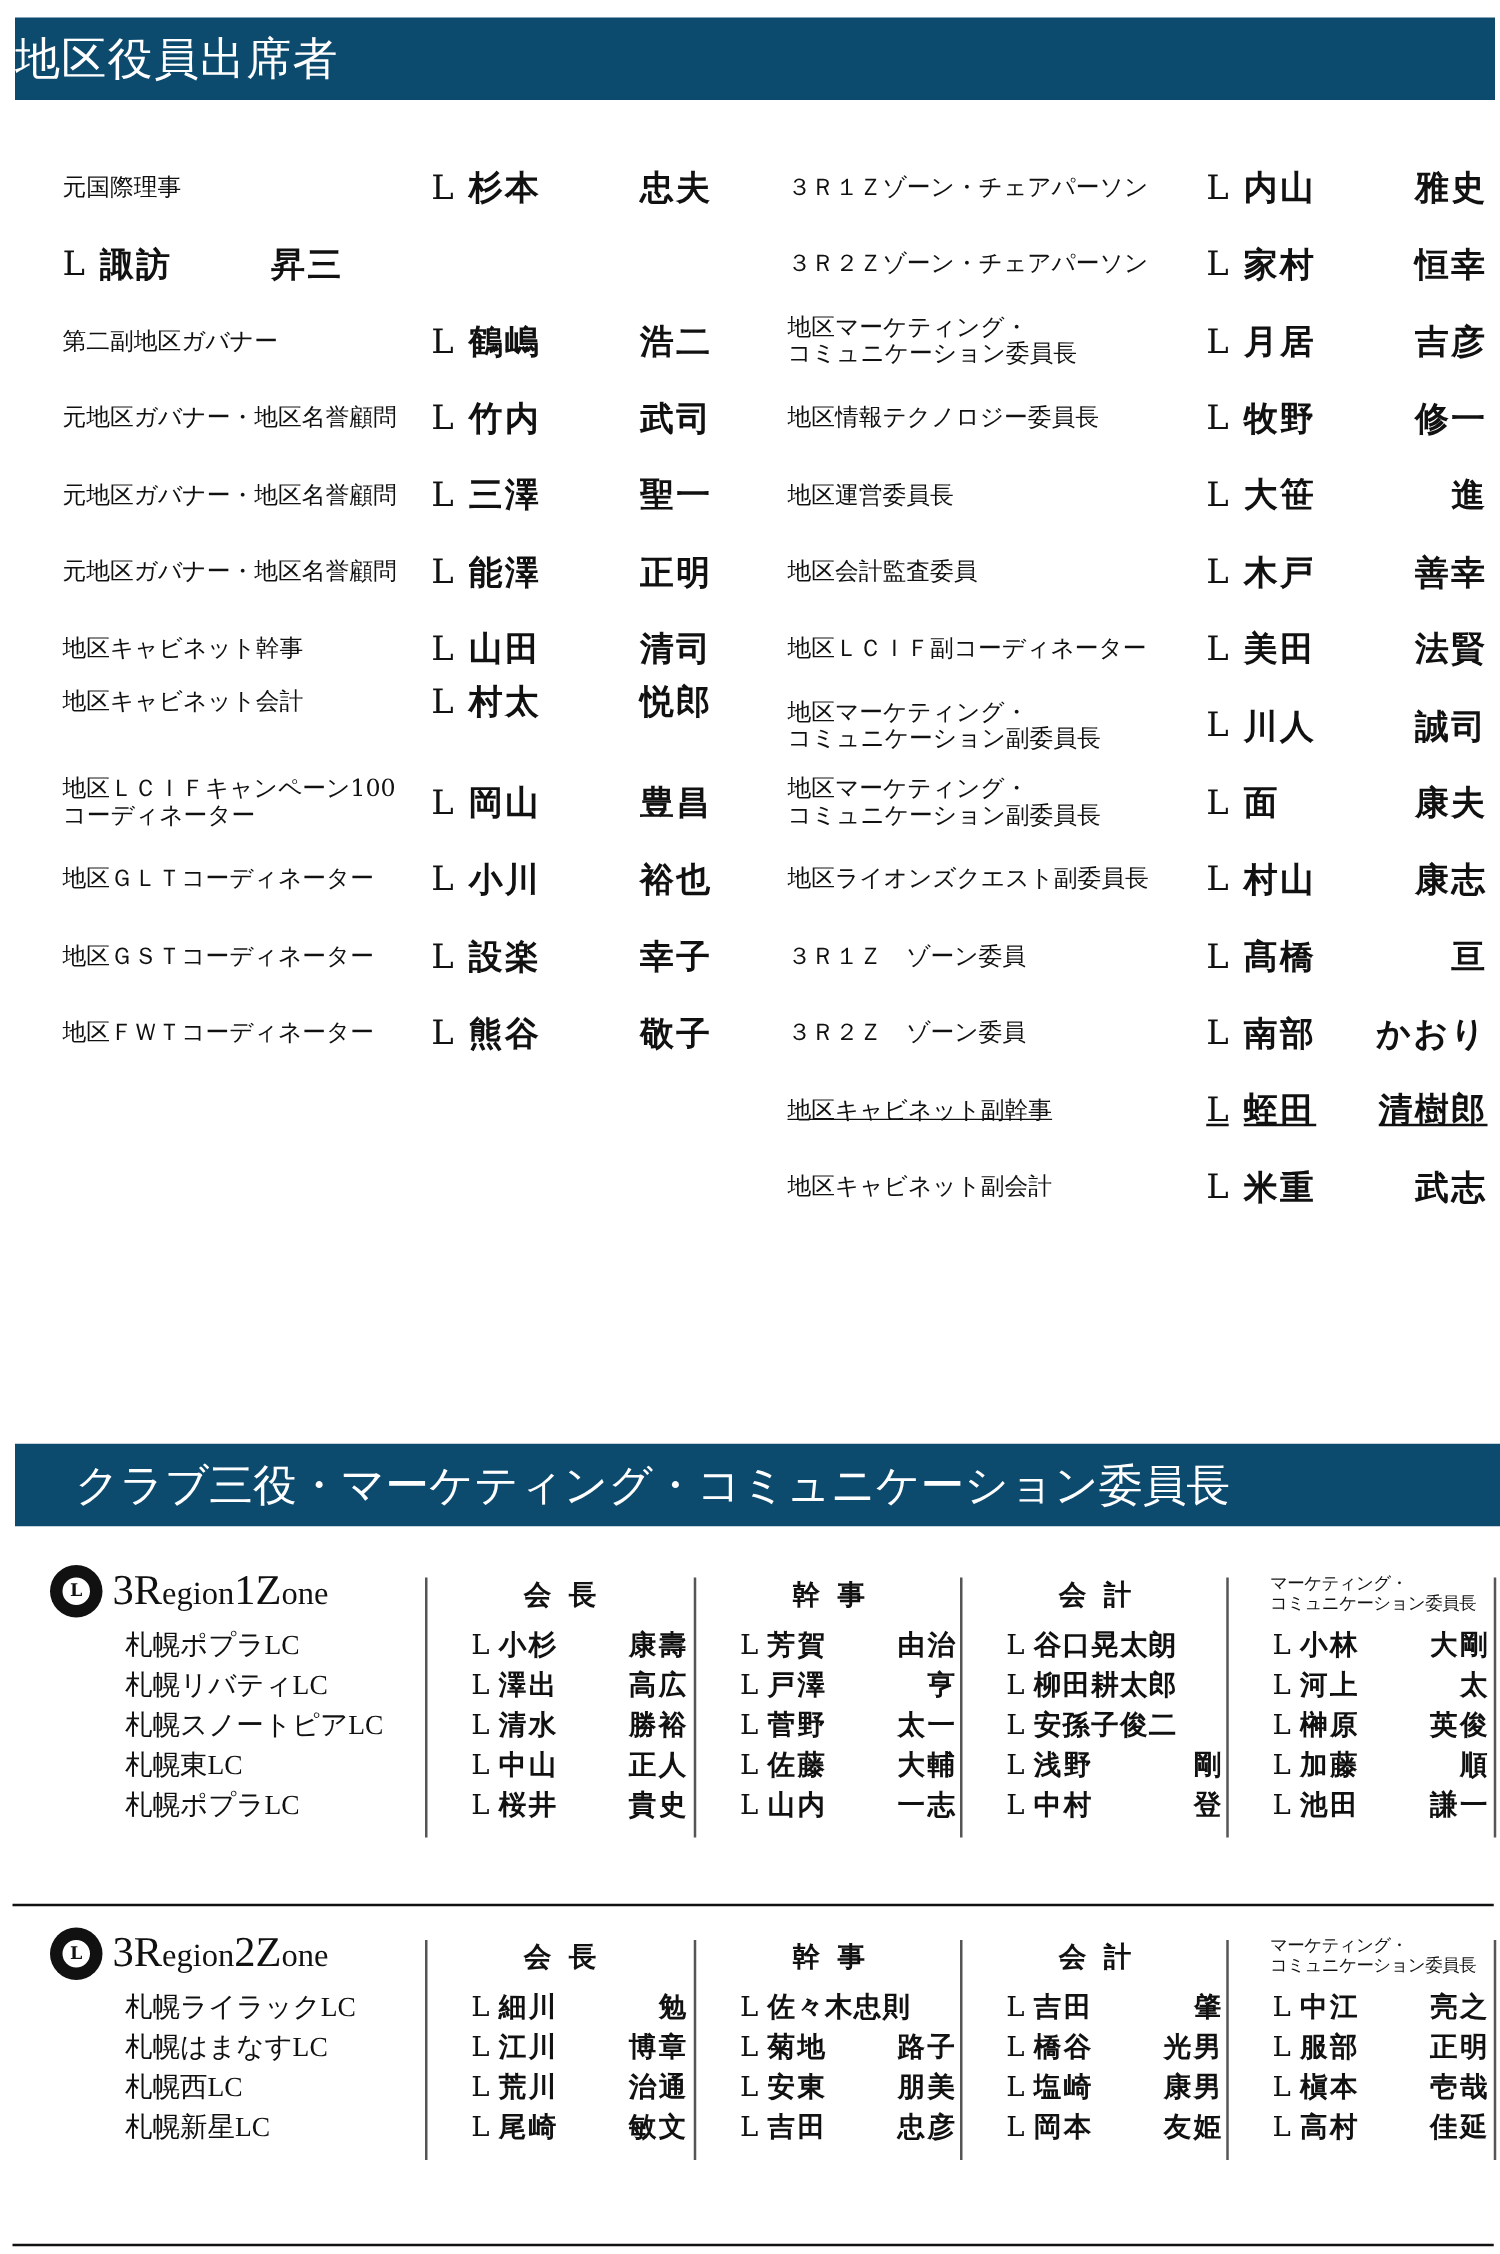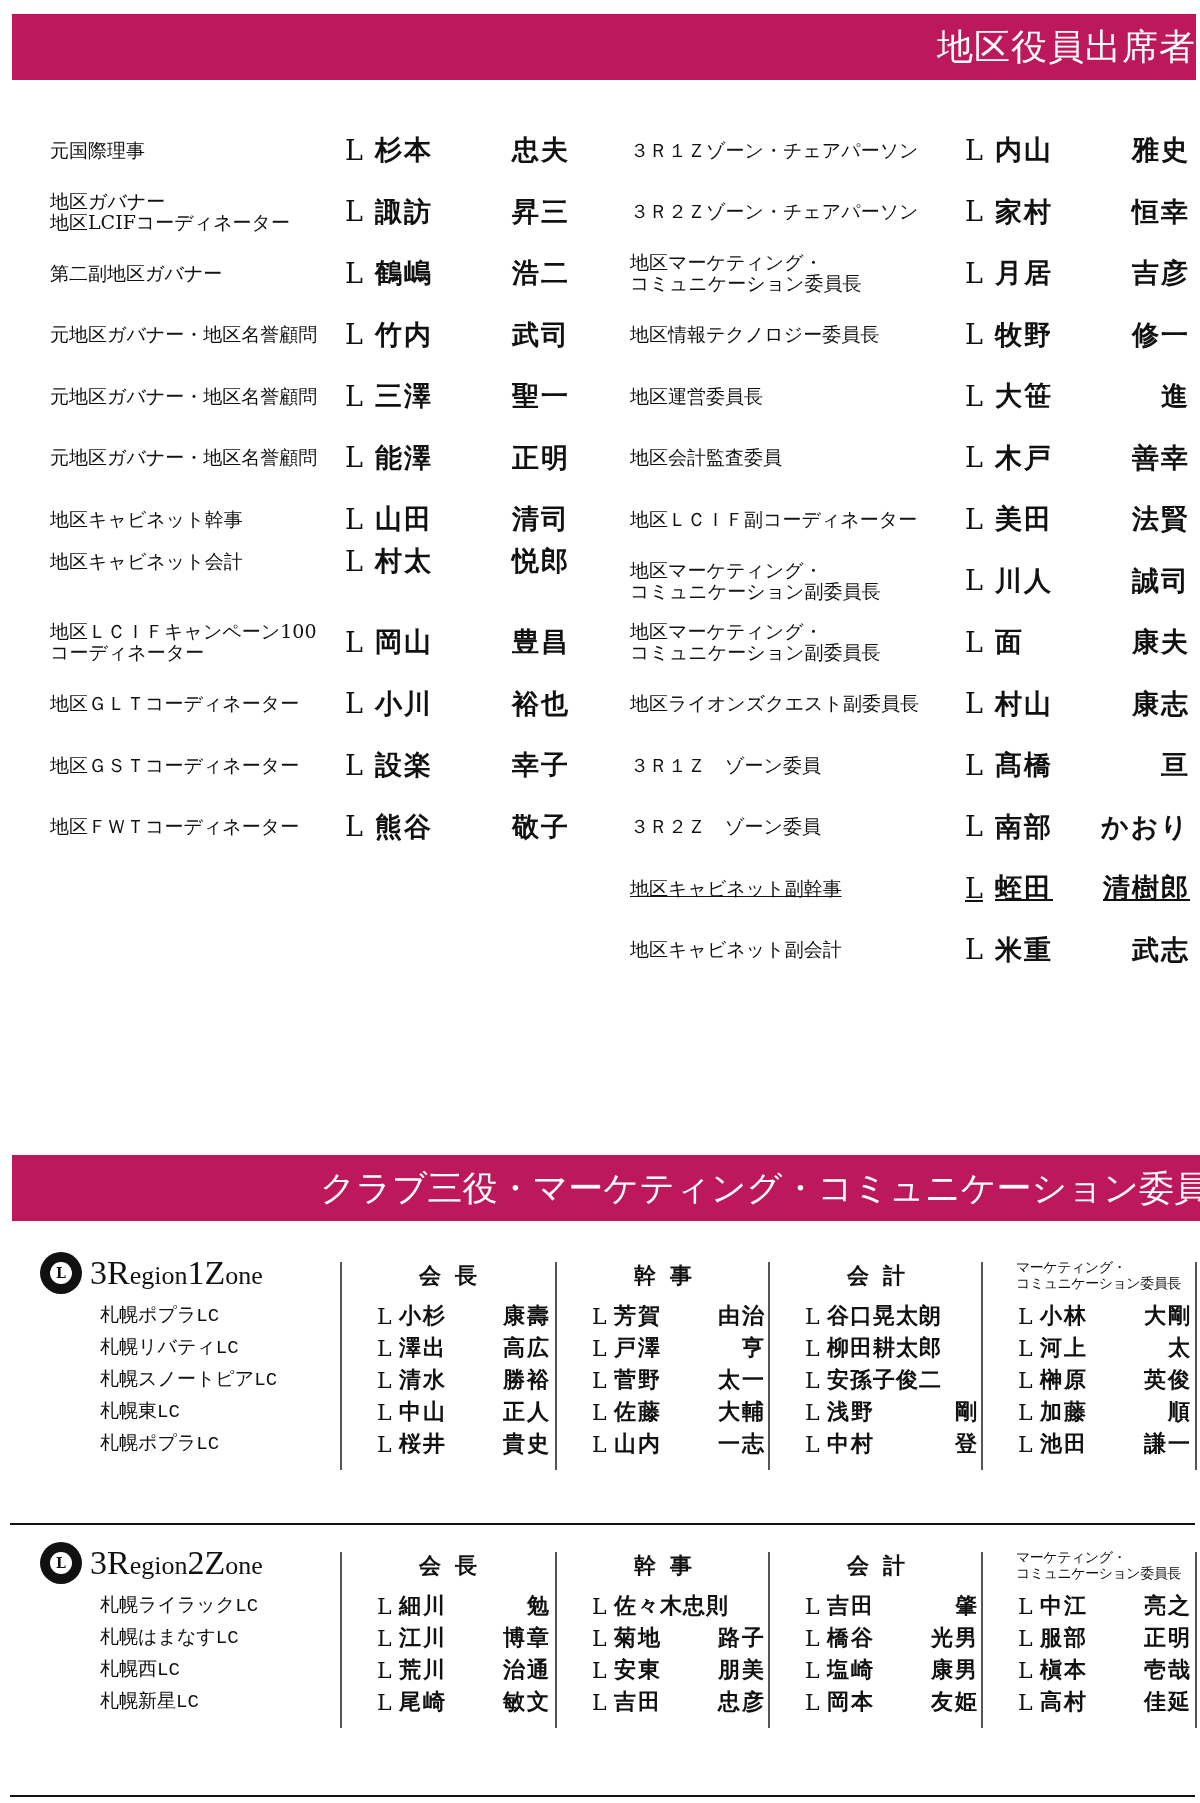--- a/index.html
+++ b/index.html
@@ -1,19 +1,19 @@
 <!DOCTYPE html>
 <html><head>
 <meta charset="utf-8">
 <style>
   html, body { margin: 0; padding: 0; background: #ffffff; }
   body { width: 1200px; height: 1803px; position: relative; overflow: hidden;
          font-family: "DejaVu Serif", "Liberation Serif", serif; color: #111; }
-  .banner { position: absolute; left: 12px; width: 1184px; background: #be185d; color: #fff;
-            display: flex; align-items: center; justify-content: flex-end;
+  .banner { position: absolute; left: 12px; width: 1184px; background: #0c4a6e; color: #fff;
+            display: flex; align-items: center; justify-content: flex-start;
             font-family: "DejaVu Sans", "Liberation Sans", sans-serif; }
   .banner1 { top: 14px; height: 66px; font-size: 36px; letter-spacing: 1px; }
   .banner2 { top: 1155px; height: 66px; font-size: 35px; padding-left: 48px; }
 
   .officers { position: absolute; top: 120px; left: 0; width: 1200px; }
   .off-col { position: absolute; top: 0; }
   .off-col.left { left: 50px; width: 520px; }
   .off-col.right { left: 630px; width: 560px; }
   .off-row { position: absolute; left: 0; height: 60px; width: 100%; display: flex; align-items: center; }
   .off-title { font-size: 19px; line-height: 21px; white-space: pre-line; }
@@ -27,21 +27,21 @@
   .zone { position: absolute; left: 0; width: 1200px; }
   .zone-head { position: absolute; left: 40px; top: 0; display: flex; align-items: center; }
   .lions-logo { width: 42px; height: 42px; border-radius: 50%; background: #111; position: relative;
                 display: flex; align-items: center; justify-content: center; }
   .lions-logo .inner { width: 22px; height: 22px; border-radius: 50%; background: #fff; border: 2px solid #111;
                 color: #111; font-size: 14px; font-weight: bold; display: flex; align-items: center; justify-content: center;
                 font-family: "DejaVu Serif", serif; }
   .zone-title { margin-left: 8px; font-size: 34px; font-family: "Liberation Serif", "DejaVu Serif", serif; }
   .zone-title .small { font-size: 26px; }
   .clubs { position: absolute; left: 100px; top: 48px; }
-  .club { height: 32px; font-size: 19px; font-family: Liberation Mono, monospace; line-height: 32px; }
+  .club { height: 32px; font-size: 22px; font-family: Liberation Serif, serif; line-height: 32px; }
   .vdiv { position: absolute; top: 10px; width: 1.5px; background: #555; }
   .rcol { position: absolute; top: 0; width: 200px; }
   .rcol-head { height: 48px; display: flex; align-items: center; justify-content: center;
                font-size: 22px; font-weight: bold; letter-spacing: 14px;
                font-family: Liberation Mono, monospace; }
   .rcol-head.small { font-size: 14px; letter-spacing: -0.5px; line-height: 16px; white-space: pre-line;
                      justify-content: flex-start; padding-left: 20px; font-weight: normal; }
   .rname { height: 32px; display: flex; align-items: center; font-size: 22px; font-weight: bold; padding-left: 22px; }
   .rname .ell { width: 22px; font-weight: normal; }
   .rname .family { width: 80px; letter-spacing: 2px; }
@@ -60,22 +60,20 @@
   <div class="off-col left" id="off-left">
       <div class="off-row" style="top: 0px;">
         <div class="off-title">元国際理事</div>
         <div class="off-name">
           <span class="ell">L</span>
           <span class="family">杉本</span>
           <span class="given">忠夫</span>
         </div>
       </div>
       <div class="off-row" style="top: 61.5px;">
-        <div class="off-title">地区ガバナー
-地区LCIFコーディネーター</div>
         <div class="off-name">
           <span class="ell">L</span>
           <span class="family">諏訪</span>
           <span class="given">昇三</span>
         </div>
       </div>
       <div class="off-row" style="top: 123px;">
         <div class="off-title">第二副地区ガバナー</div>
         <div class="off-name">
           <span class="ell">L</span>

